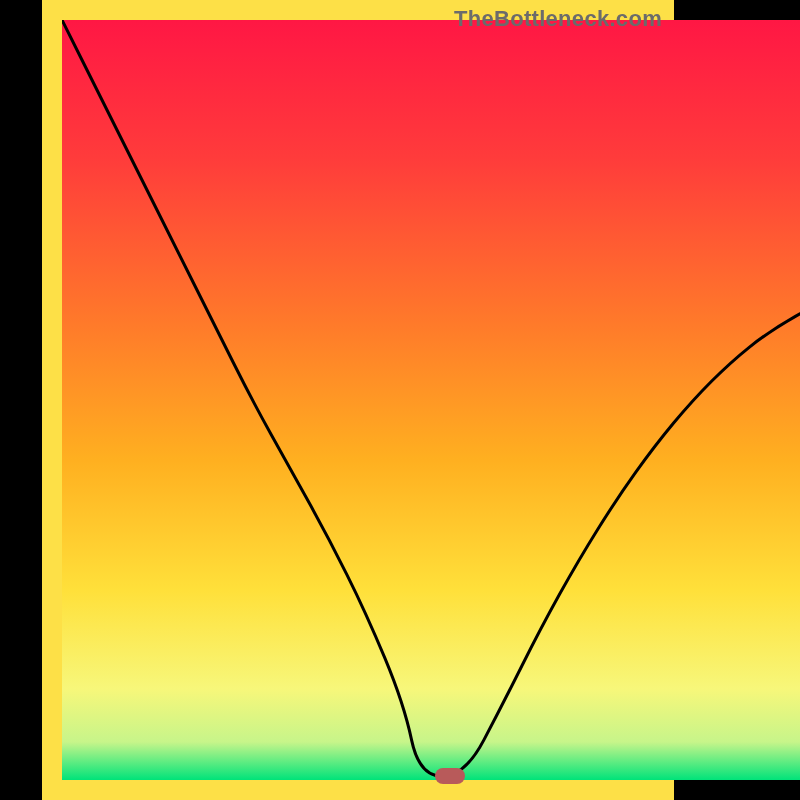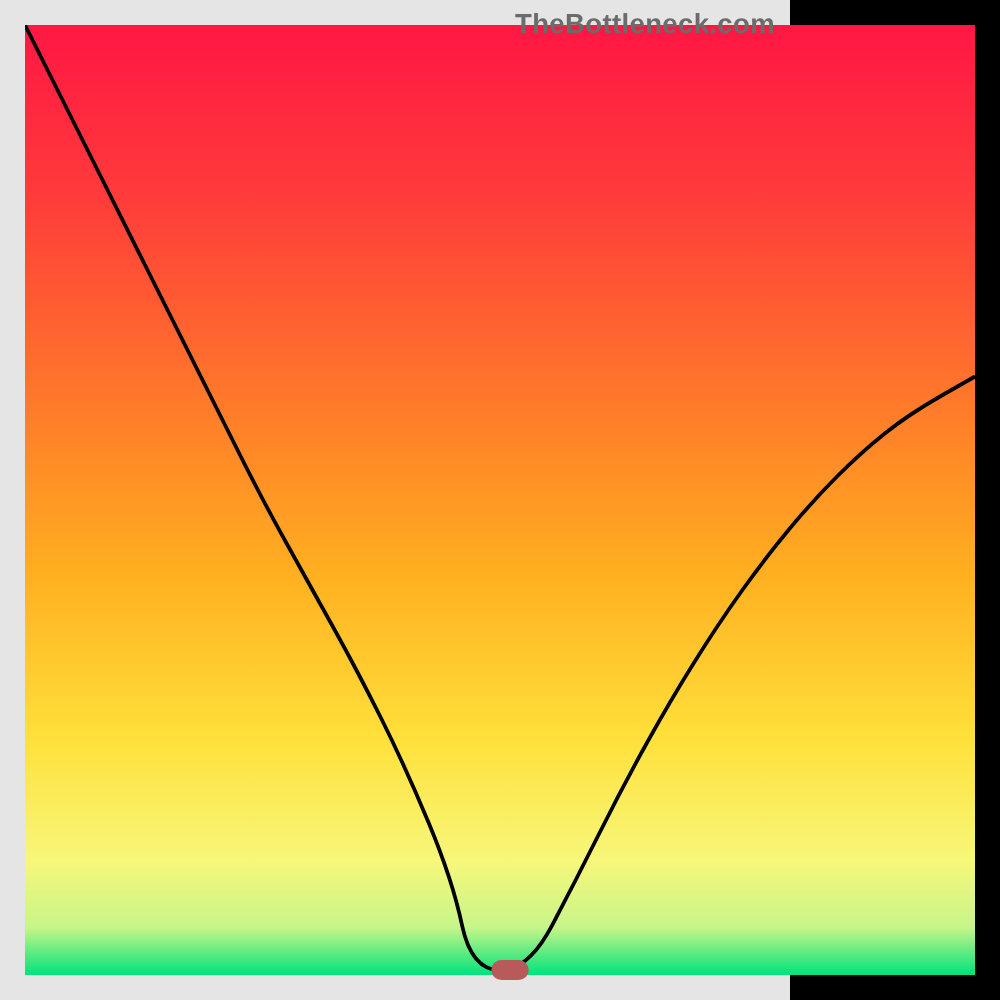--- a/index.html
+++ b/index.html
@@ -8,21 +8,22 @@
     width: 800px;
     height: 800px;
     background: #000;
     overflow: hidden;
     font-family: Arial, Helvetica, sans-serif;
   }
   .frame {
     position: relative;
     width: 632px;
     height: 800px;
-    background: #e5e5e5;
+    background: #fde047;
+    margin-left: 42px;
   }
   .watermark {
     position: absolute;
     top: 6px;
     right: 12px;
     color: #6b6b6b;
     font-size: 22px;
     font-weight: 600;
     letter-spacing: 0.3px;
     z-index: 10;

